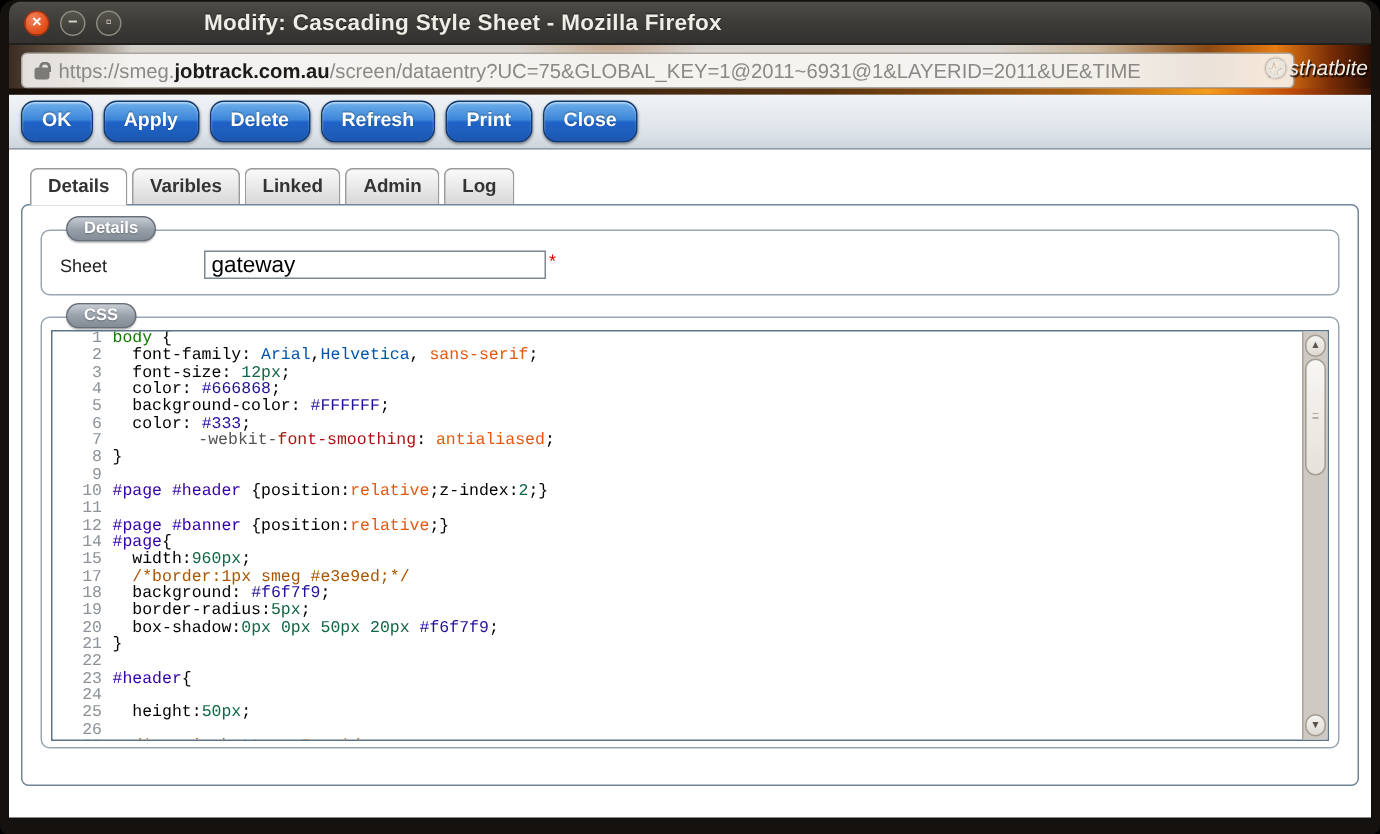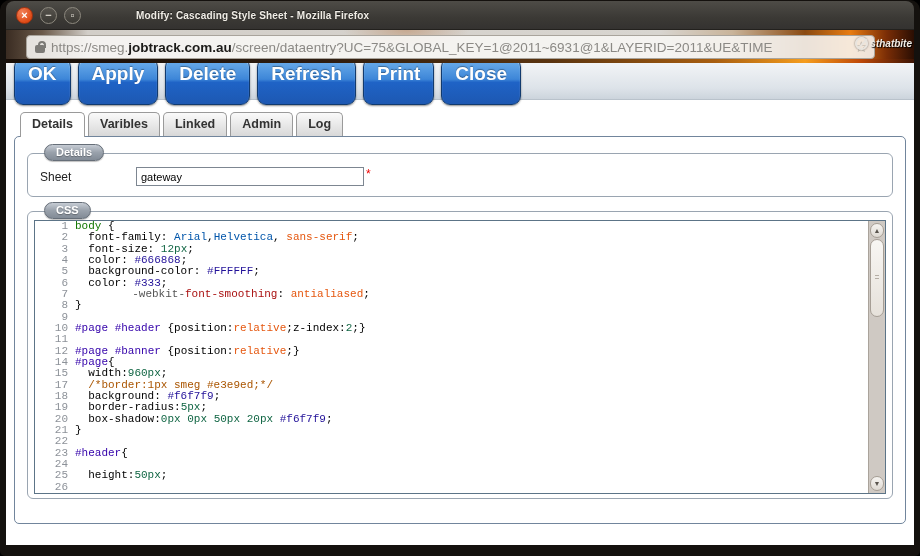--- a/index.html
+++ b/index.html
@@ -9,53 +9,53 @@
             padding:1px 6px 11px 6px; overflow:hidden; position:relative; }
 
   
   .titlebar { height:29px; background:linear-gradient(#4e4c47,#3b3935 60%,#343230);
               border-radius:8px 8px 0 0; display:flex; align-items:center; padding-left:10px;
               border-bottom:1px solid #23211e; }
   .winbtn { width:17px; height:17px; border-radius:50%; margin-right:7px; display:flex;
             align-items:center; justify-content:center; font-size:11px; font-weight:bold; cursor:default; }
   .winbtn.close { background:radial-gradient(circle at 35% 30%,#f2835c,#df4b16 70%); border:1px solid #a33310; color:#fff; }
   .winbtn.plain { background:linear-gradient(#56534d,#3b3934); border:1px solid #8d897f; color:#d8d4cb; }
-  .title { color:#f0ede6; font-size:10px; font-weight:bold; margin-left:12px;
+  .title { color:#f0ede6; font-size:15px; font-weight:bold; margin-left:12px;
            text-shadow:0 -1px 0 rgba(0,0,0,.6); letter-spacing:.2px;padding-left:36px; }
 
   
   .navbar { height:33px; position:relative; padding:5px 8px 4px;
     background:
       radial-gradient(ellipse 90px 26px at 400px 0px, rgba(196,164,138,.9), rgba(196,164,138,0) 70%),
       linear-gradient(90deg, #3a2c22 0%, #6b5a4a 4%, #d2cec8 9%, #d8d5d0 72%, #c9b49a 80%, #8a4a12 88%, #e87c12 93%, #7a2d06 97%, #2a0e03 100%),
       #d8d5d0; }
   .navbar::after { content:""; position:absolute; left:0; right:0; bottom:0; height:4px;
       background:linear-gradient(90deg,#170e08 0%,#2e1d10 35%,#5a3410 60%,#a85e10 78%,#f59d1e 88%,#c04a08 94%,#3c1404 100%); }
   .urlbar { position:absolute; left:8px; top:5px; width:849px; height:24px;
             background:rgba(248,247,245,.88); border:1px solid #a9a49c; border-radius:4px;
-            display:flex; align-items:center; padding:0 6px;margin-left:12px; }
+            display:flex; align-items:center; padding:0 6px; }
   .lock { width:10px; height:8px; border:2px solid #7c7a76; border-radius:2px; position:relative; margin:3px 6px 0 2px; background:#7c7a76; }
   .lock::before { content:""; position:absolute; left:1px; top:-6px; width:4px; height:5px;
                   border:2px solid #7c7a76; border-bottom:none; border-radius:4px 4px 0 0; }
   .url { font-size:13.5px; white-space:nowrap; overflow:hidden; flex:1; }
   .url .dim { color:#8b8985; }
   .url .host { color:#1c1b19; font-weight:bold; }
   .star { color:#b0aba2; font-size:15px; margin-left:4px; }
   .persona-logo { position:absolute; right:2px; top:7px; display:flex; align-items:center; z-index:2; }
   .no-icon { width:13px; height:13px; border:2px solid #e8e4de; border-radius:50%; position:relative; margin-right:2px;
              box-shadow:0 0 2px rgba(0,0,0,.6); }
   .no-icon::before { content:""; position:absolute; left:-1px; top:4px; width:13px; height:2px; background:#e8e4de; transform:rotate(-45deg); }
-  .persona-text { color:#efece6; font-size:10px; font-weight:bold; font-style:italic; text-shadow:1px 1px 1px #000; }
+  .persona-text { color:#efece6; font-size:14px; font-weight:normal; font-style:italic; text-shadow:1px 1px 1px #000; }
 
   
   .btnbar { height:37px; background:linear-gradient(#f2f4f6,#dde3e9 70%,#ccd4dc);
             border-bottom:1px solid #b9c2cb; display:flex; align-items:center; padding-left:8px; }
-  .cmd { margin-right:7px; padding:4px 13px 19px; border-radius:9px; border:1px solid #113a6e;
+  .cmd { margin-right:7px; padding:4px 13px 7px; border-radius:9px; border:1px solid #113a6e;
          background:linear-gradient(#6fb0ec 0%,#3d86d8 45%,#1f63c6 52%,#1d58b2 100%);
-         color:#fff; font-size:19px; font-weight:bold; cursor:pointer;
+         color:#fff; font-size:13px; font-weight:bold; cursor:pointer;
          box-shadow:inset 0 1px 1px rgba(255,255,255,.55), 0 1px 2px rgba(0,0,0,.45);
          text-shadow:0 -1px 1px rgba(0,0,0,.35); }
 
   
   .page { height:445px; background:#fff; padding:12px 8px 0; }
 
   .tabs { display:flex; gap:3px; margin-left:6px; position:relative; z-index:2; }
   .tab { padding:4px 11px 5px; font-size:12.5px; font-weight:bold; color:#333;
          border:1px solid #9a9a9a; border-bottom:none; border-radius:5px 5px 0 0;
          background:linear-gradient(#fafafa,#d8d8d8); cursor:pointer; }
@@ -65,21 +65,21 @@
 
   fieldset.box { border:1px solid #9aa5b1; border-radius:6px; position:relative; }
   .legend-badge { position:absolute; top:-10px; left:16px; padding:1px 11px 2px; font-size:11px; font-weight:bold;
                   color:#fff; border:1px solid #666e78; border-radius:9px;
                   background:linear-gradient(#c6ccd4 0%,#99a1ab 50%,#828b96 100%);
                   box-shadow:0 1px 1px rgba(0,0,0,.25); text-shadow:0 1px 1px rgba(0,0,0,.3); }
 
   .details-box { height:44px; margin:4px 4px 0; }
   .field-row { display:flex; align-items:center; padding:13px 12px 0; }
   .field-label { width:96px; font-size:12px; color:#222; }
-  .text-input { width:228px; height:19px; border:1px solid #7d8691; font-size:11px; padding:1px 4px;
+  .text-input { width:228px; height:19px; border:1px solid #7d8691; font-size:15px; padding:1px 4px;
                 font-family:"Liberation Sans","DejaVu Sans",sans-serif; color:#000; background:#fff; }
   .req { color:#e00; font-size:12px; margin-left:2px; align-self:flex-start; }
 
   .css-box { height:288px; margin:14px 4px 0; padding:8px 6px 4px; }
   .editor { position:relative; height:100%; border:1px solid #5c7487; background:#fff; }
   .code-scroll { position:absolute; left:0; top:0; right:17px; bottom:0; overflow:hidden;
                  font-family:"Liberation Mono","DejaVu Sans Mono",monospace; font-size:11px; }
   .cm-line { height:11.33px; line-height:11.4px; white-space:pre; display:flex; }
   .ln { width:40px; text-align:right; padding-right:7px; color:#8d9299; flex:none;
         font-family:"Liberation Mono","DejaVu Sans Mono",monospace; }

